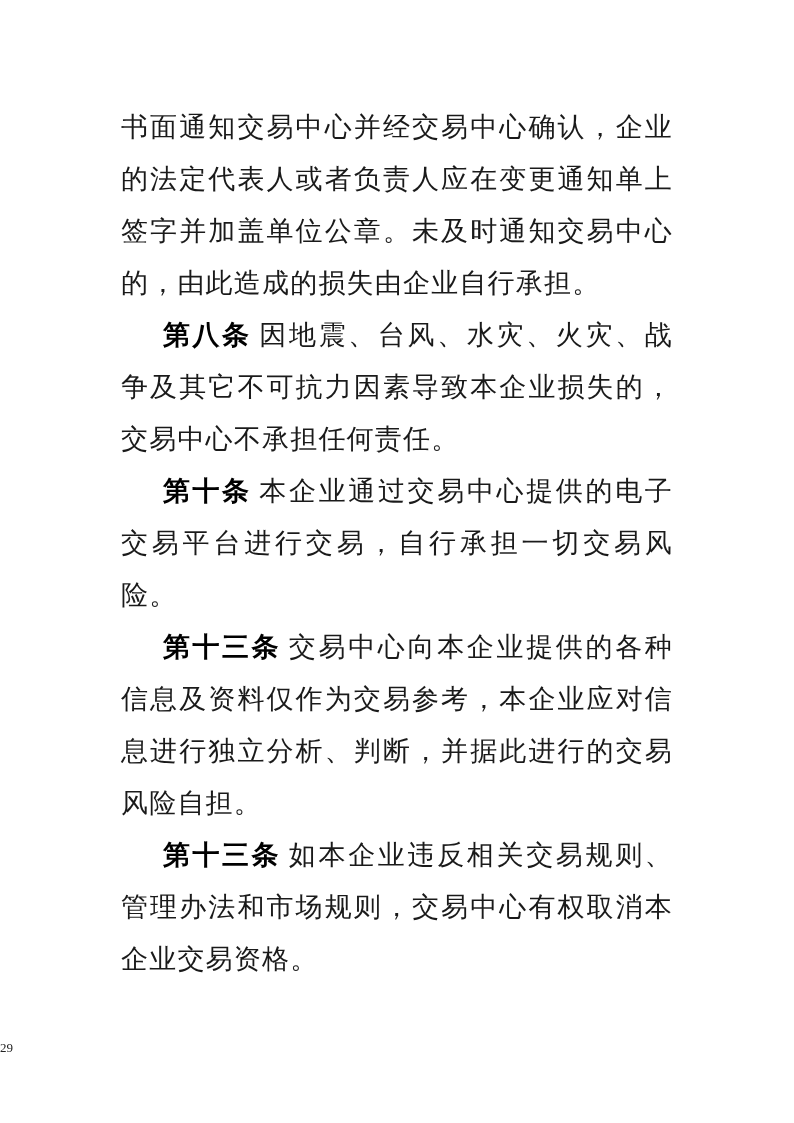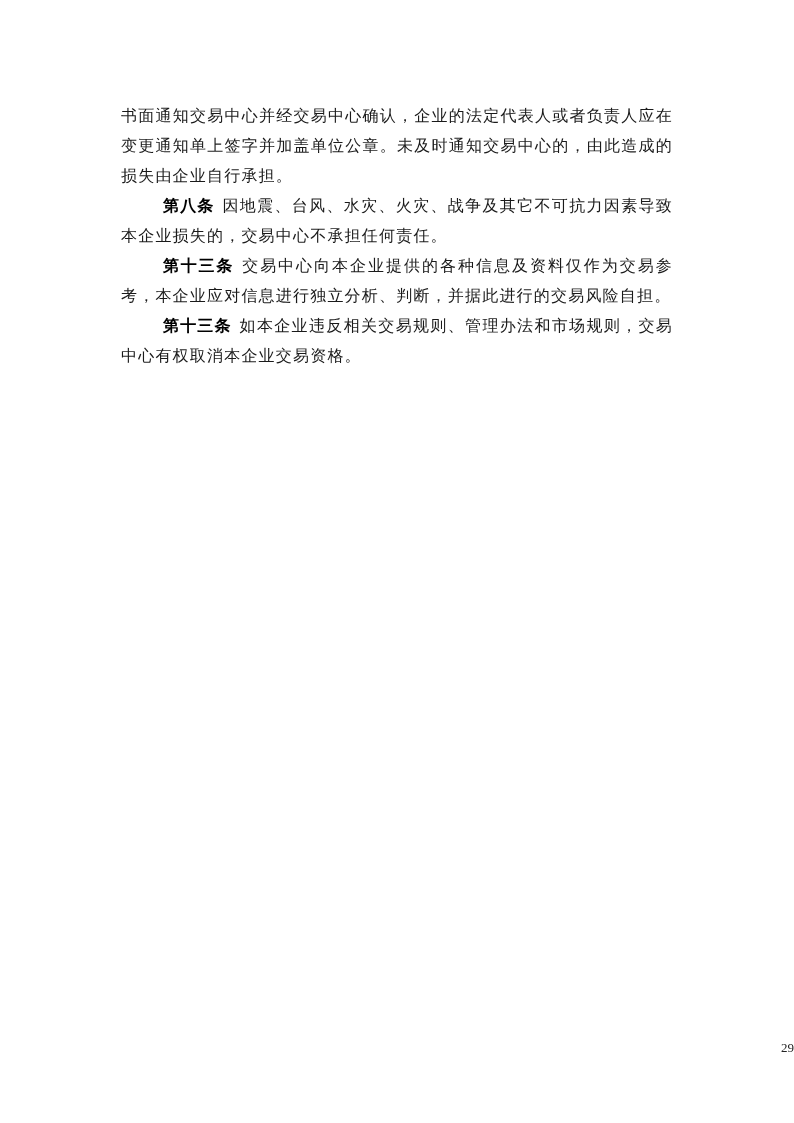--- a/index.html
+++ b/index.html
@@ -16,61 +16,64 @@
     color: #1a1a1a;
   }
   .page {
     position: absolute;
     left: 121px;
     top: 101px;
     width: 552px;
   }
   .para {
     margin: 0;
-    font-size: 16px;
-    line-height: 30px;
+    font-size: 27px;
+    line-height: 52px;
     letter-spacing: 1.2px;
     text-align: justify;
     text-align-last: left;
     word-break: break-all;
   }
   .para.indent {
     text-indent: 42px;
   }
   .article-label {
     font-family: Liberation Sans, sans-serif;
     font-weight: bold;
     color: #000000;
     letter-spacing: 1px;
     margin-right: 8px;
   }
   .page-number {
     position: absolute;
     left: 0;
     width: 794px;
     top: 1040px;
-    text-align: right;
+    text-align: left;
     font-family: "Liberation Serif", "DejaVu Serif", serif;
     font-size: 13px;
     color: #222222;
   }
 </style>
 </head>
 <body>
 
 <div class="page">
   <p class="para">
     <span>书面通知交易中心并经交易中心确认，企业的法定代表人或者负责人应在变更通知单上签字并加盖单位公章。未及时通知交易中心的，由此造成的损失由企业自行承担。</span>
   </p>
 
   <p class="para indent">
     <span class="article-label">第八条</span><span>因地震、台风、水灾、火灾、战争及其它不可抗力因素导致本企业损失的，交易中心不承担任何责任。</span>
   </p>
 
 
+  <p class="para indent">
+    <span class="article-label">第十条</span><span>本企业通过交易中心提供的电子交易平台进行交易，自行承担一切交易风险。</span>
+  </p>
 
 
 
   <p class="para indent">
     <span class="article-label">第十三条</span><span>交易中心向本企业提供的各种信息及资料仅作为交易参考，本企业应对信息进行独立分析、判断，并据此进行的交易风险自担。</span>
   </p>
 
   <p class="para indent">
     <span class="article-label">第十三条</span><span>如本企业违反相关交易规则、管理办法和市场规则，交易中心有权取消本企业交易资格。</span>
   </p>

